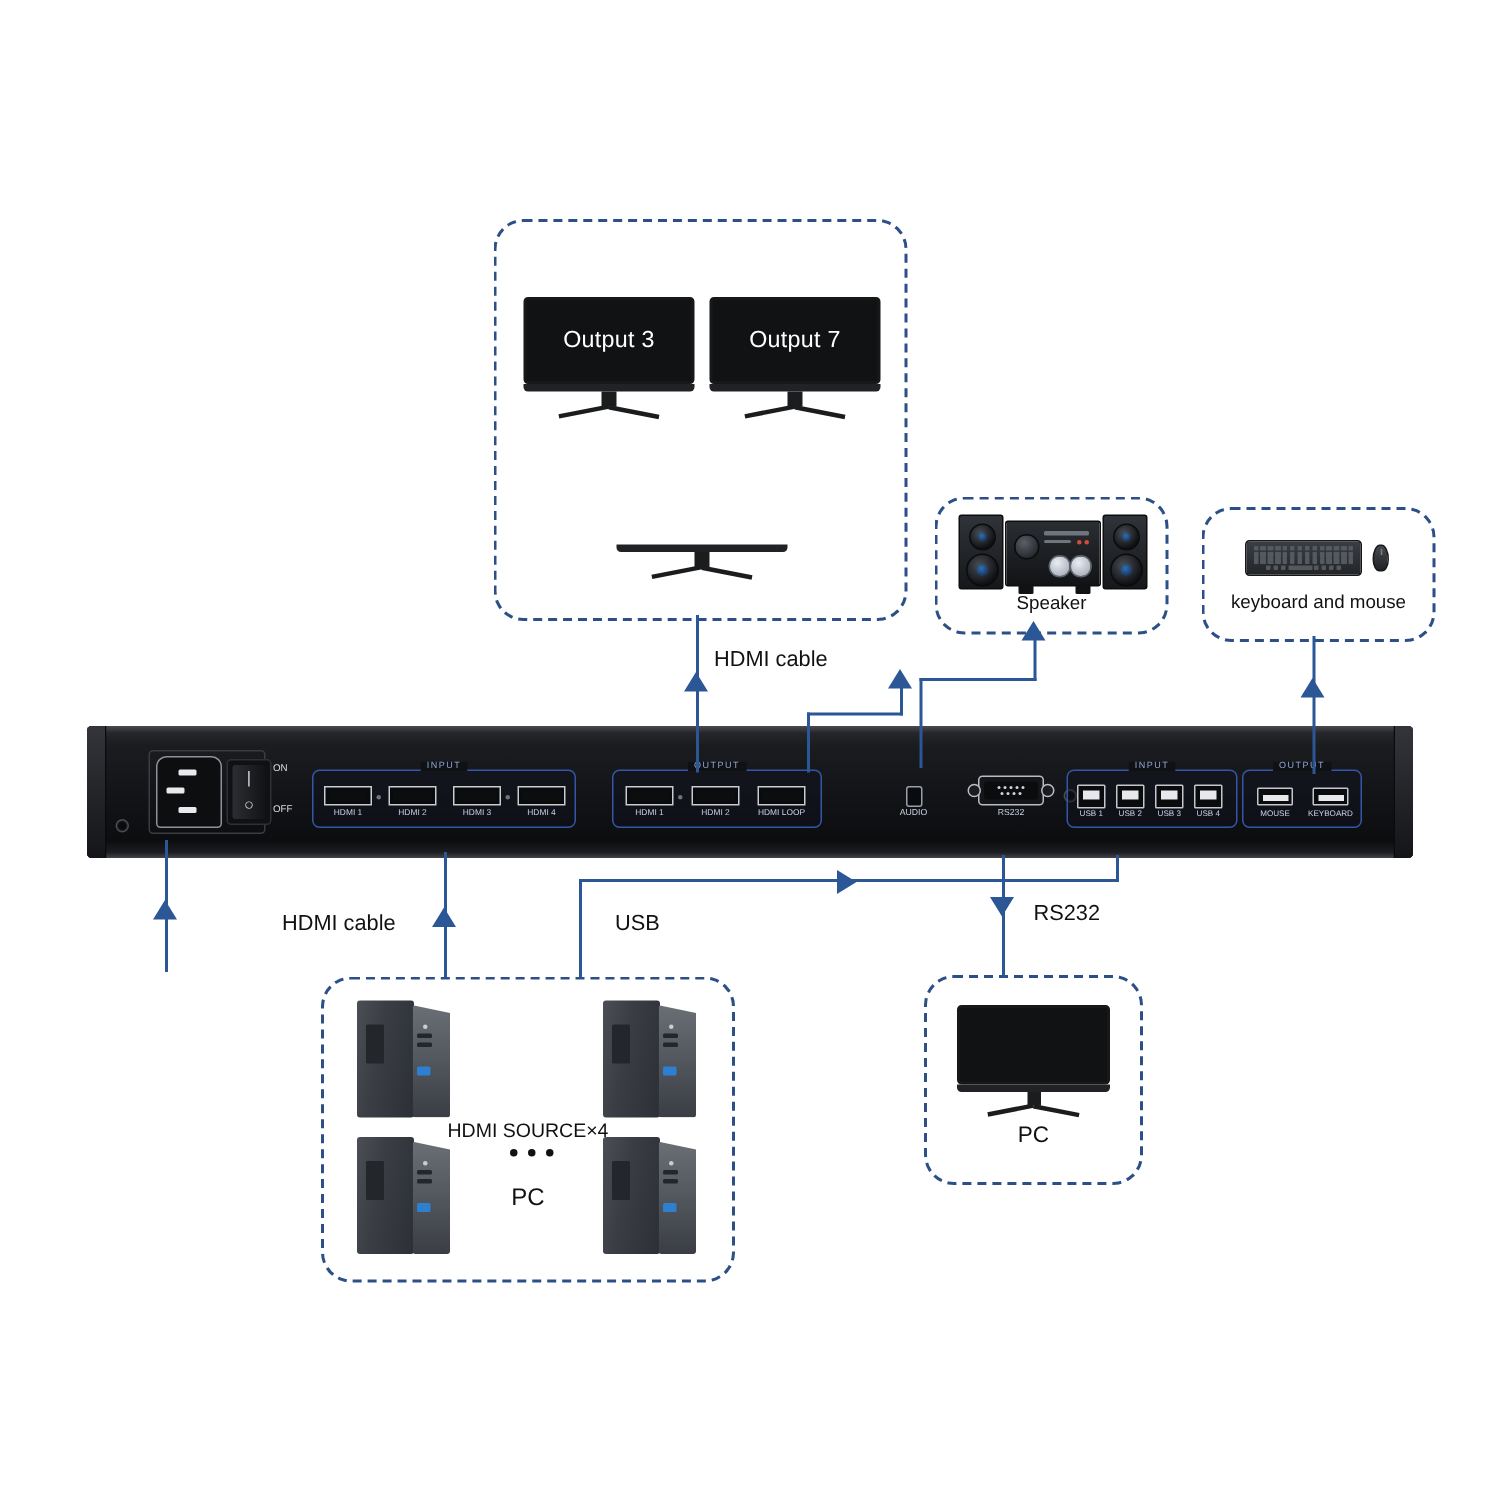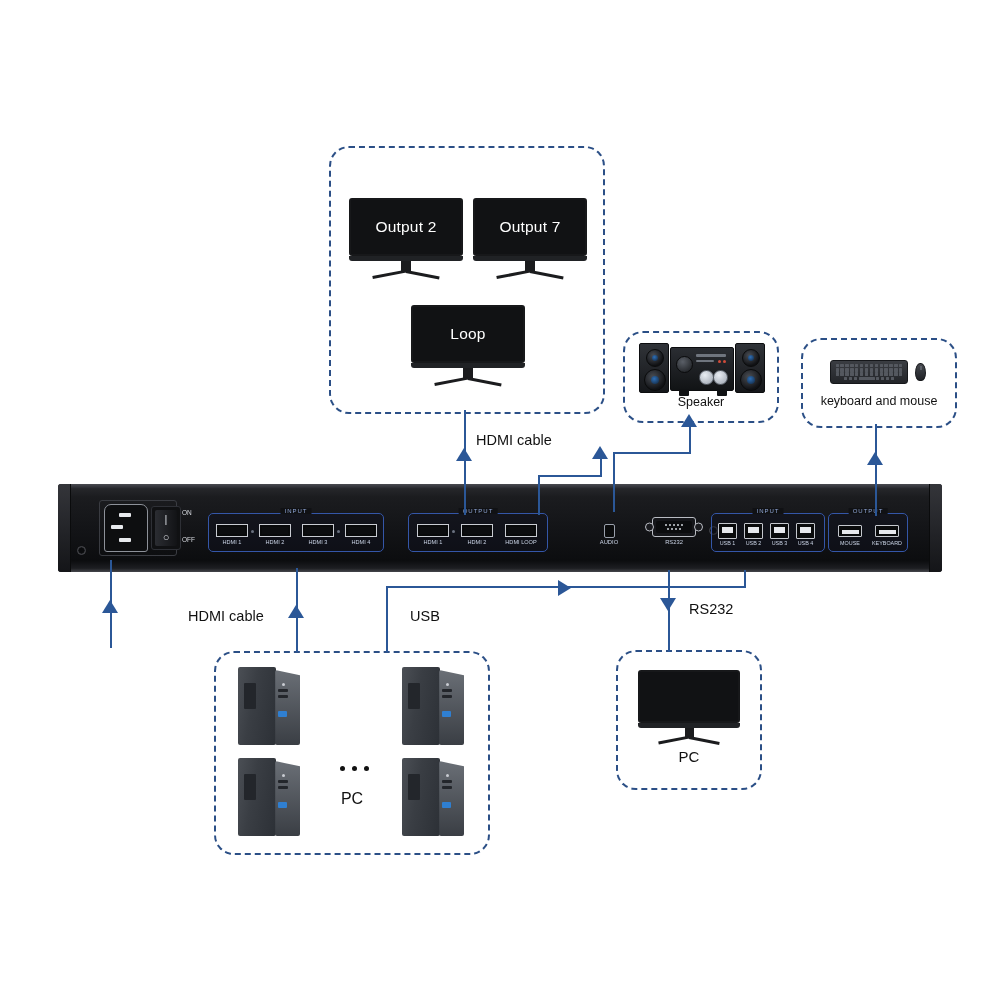--- a/index.html
+++ b/index.html
@@ -125,42 +125,39 @@
 </style>
 </head>
 <body>
 
 <div id="stage">
 
   <div class="group" style="left:329px;top:146px;width:272px;height:264px;">
 
     <div class="monitor" style="left:18px;top:50px;width:114px;height:81px;">
       <div class="mon-screen" style="height:58px;">
-        <span class="mtext" style="font-size:15.5px;">Output 2</span>
+        <span class="mtext" style="font-size:15.5px;">Output 3</span>
       </div>
       <div class="mon-chin" style="top:58px;"></div>
       <div class="mon-neck" style="left:50%;margin-left:-5px;top:63px;width:10px;height:10px;"></div>
       <div class="mon-leg" style="left:50%;top:72px;width:34px;transform:rotate(11deg);"></div>
       <div class="mon-leg" style="left:50%;top:72px;width:34px;transform:rotate(169deg);"></div>
     </div>
 
     <div class="monitor" style="left:142px;top:50px;width:114px;height:81px;">
       <div class="mon-screen" style="height:58px;">
         <span class="mtext" style="font-size:15.5px;">Output 7</span>
       </div>
       <div class="mon-chin" style="top:58px;"></div>
       <div class="mon-neck" style="left:50%;margin-left:-5px;top:63px;width:10px;height:10px;"></div>
       <div class="mon-leg" style="left:50%;top:72px;width:34px;transform:rotate(11deg);"></div>
       <div class="mon-leg" style="left:50%;top:72px;width:34px;transform:rotate(169deg);"></div>
     </div>
 
     <div class="monitor" style="left:80px;top:157px;width:114px;height:81px;">
-      <div class="mon-screen" style="height:58px;">
-        <span class="mtext" style="font-size:15.5px;">Loop</span>
-      </div>
       <div class="mon-chin" style="top:58px;"></div>
       <div class="mon-neck" style="left:50%;margin-left:-5px;top:63px;width:10px;height:10px;"></div>
       <div class="mon-leg" style="left:50%;top:72px;width:34px;transform:rotate(11deg);"></div>
       <div class="mon-leg" style="left:50%;top:72px;width:34px;transform:rotate(169deg);"></div>
     </div>
   </div>
 
   <div class="group" style="left:801px;top:338px;width:152px;height:86px;">
     <div class="kbd" style="left:27px;top:20px;width:78px;height:24px;">
       <div class="kbd-row">
@@ -290,20 +287,21 @@
     <div class="tower" style="left:186px;top:105px;width:62px;height:78px;">
       <div class="tw-front"></div>
       <div class="tw-side"></div>
       <div class="tw-slot" style="left:6px;top:16px;width:12px;height:26px;"></div>
       <div class="tw-dot" style="left:44px;top:16px;width:3px;height:3px;"></div>
       <div class="tw-slot" style="left:40px;top:22px;width:10px;height:3px;"></div>
       <div class="tw-slot" style="left:40px;top:28px;width:10px;height:3px;"></div>
       <div class="tw-badge" style="left:40px;top:44px;width:9px;height:6px;"></div>
     </div>
 
+    <div class="group-label" style="top:93px;font-size:13px;">HDMI SOURCE×4</div>
     <div class="dots" style="left:50%;margin-left:-12px;top:113px;">
       <span></span>
       <span></span>
       <span></span>
     </div>
     <div class="group-label" style="top:137px;font-size:16px;">PC</div>
   </div>
 
   <div class="group" style="left:616px;top:650px;width:142px;height:136px;">
     <div class="monitor" style="left:20px;top:18px;width:102px;height:74px;">

